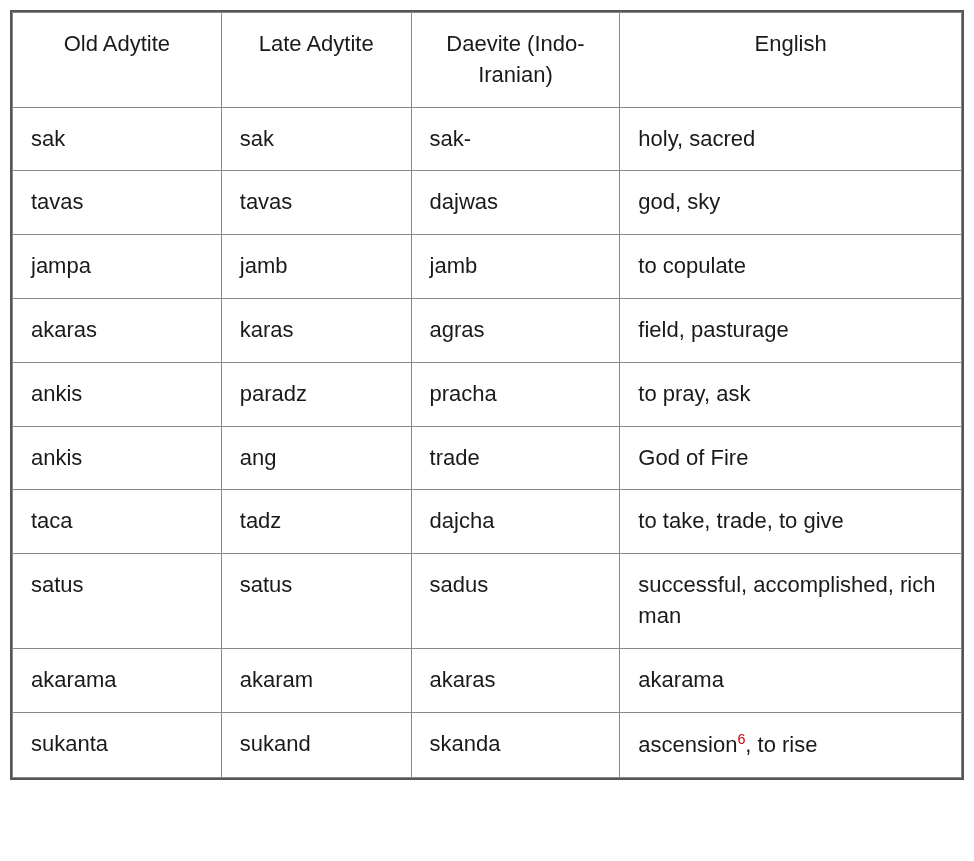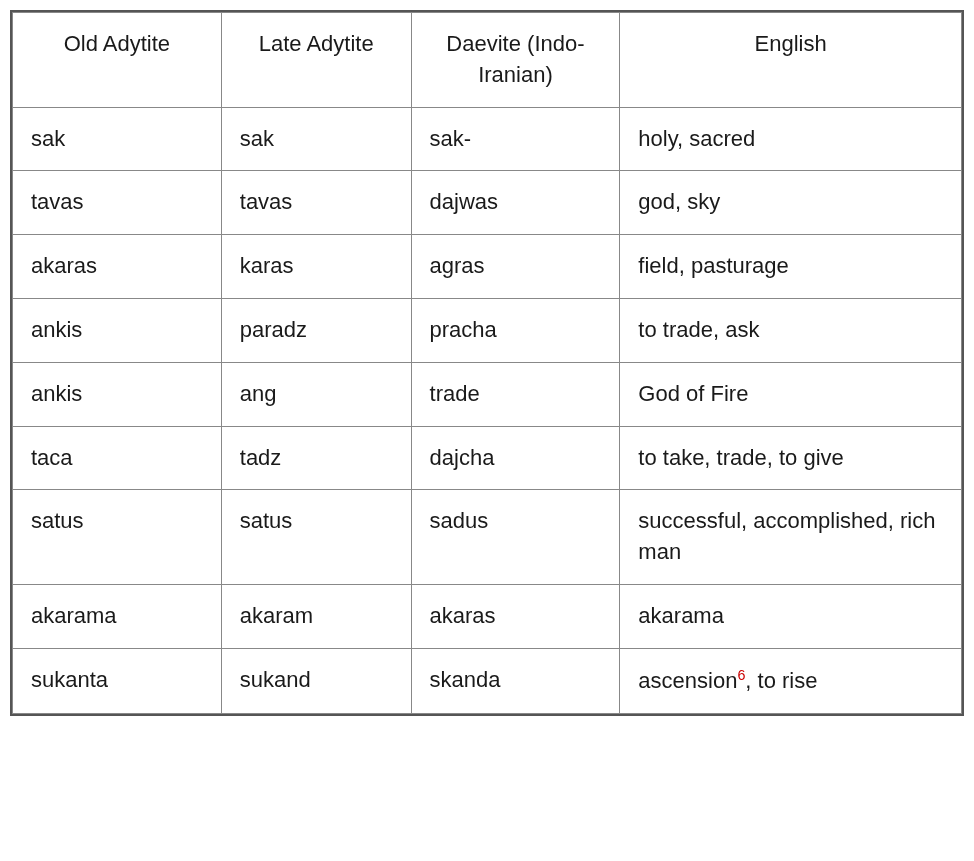--- a/index.html
+++ b/index.html
@@ -79,30 +79,36 @@
           <td>sak-</td>
           <td>holy, sacred</td>
         </tr>
         <tr>
           <td>tavas</td>
           <td>tavas</td>
           <td>dajwas</td>
           <td>god, sky</td>
         </tr>
         <tr>
+          <td>jampa</td>
+          <td>jamb</td>
+          <td>jamb</td>
+          <td>to copulate</td>
+        </tr>
+        <tr>
           <td>akaras</td>
           <td>karas</td>
           <td>agras</td>
           <td>field, pasturage</td>
         </tr>
         <tr>
           <td>ankis</td>
           <td>paradz</td>
           <td>pracha</td>
-          <td>to trade, ask</td>
+          <td>to pray, ask</td>
         </tr>
         <tr>
           <td>ankis</td>
           <td>ang</td>
           <td>trade</td>
           <td>God of Fire</td>
         </tr>
         <tr>
           <td>taca</td>
           <td>tadz</td>

